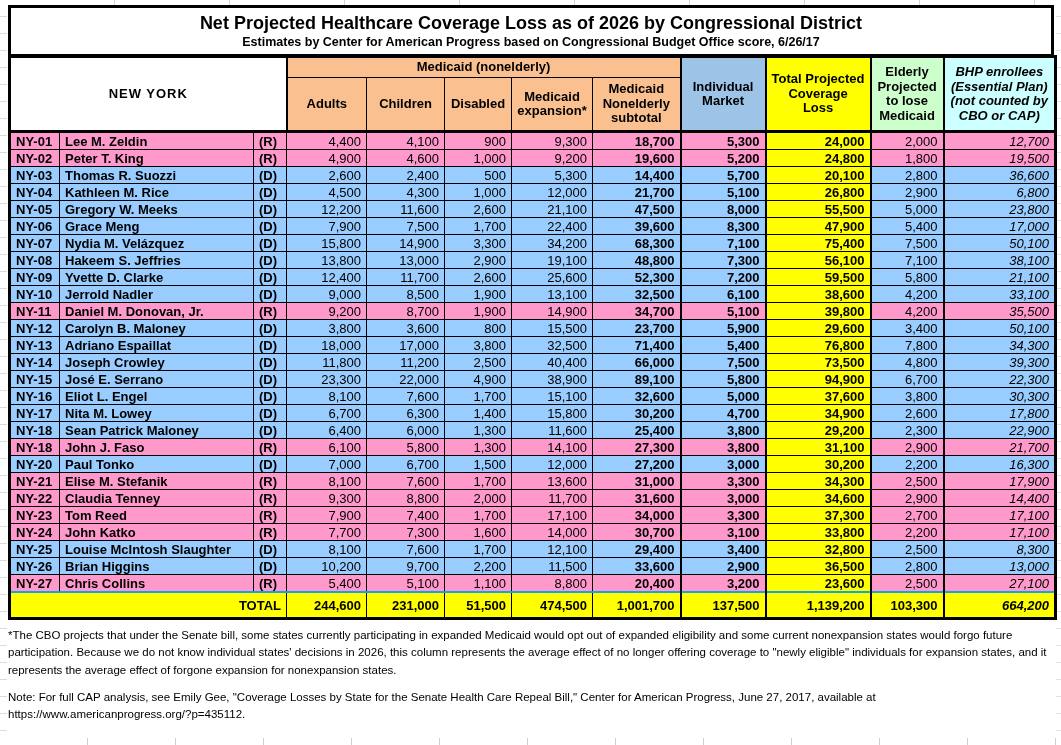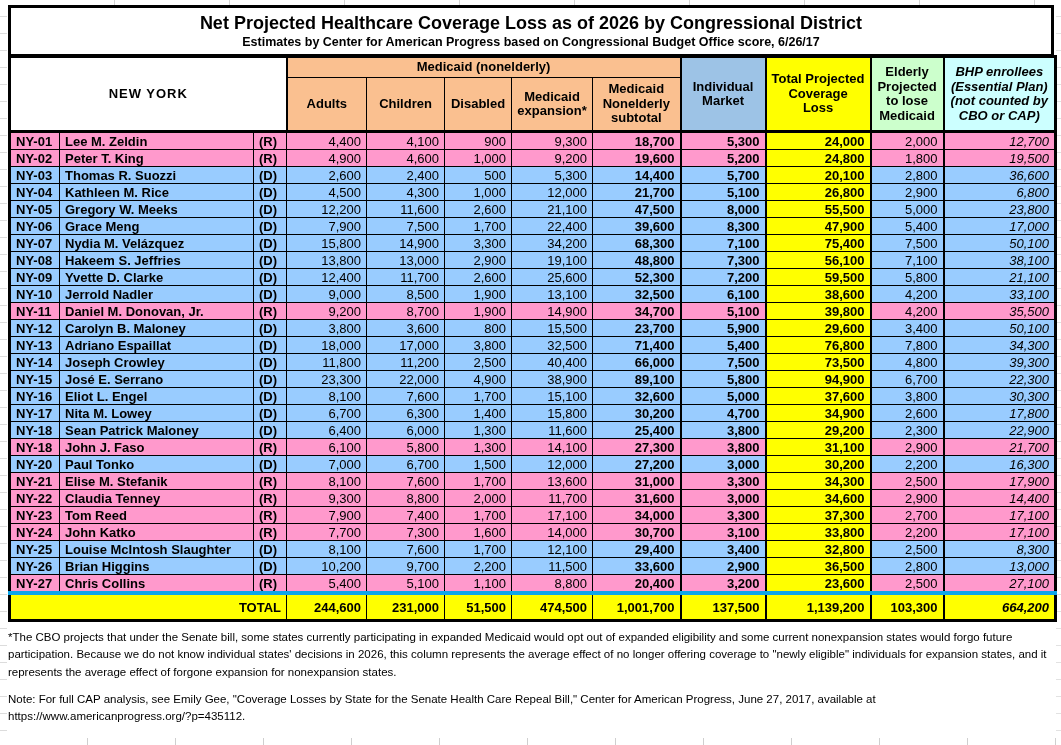--- a/index.html
+++ b/index.html
@@ -29,21 +29,21 @@
 
   .state{font-size:33px;letter-spacing:1px;background:#fff;}
   .medgroup{background:var(--peach);height:19px;}
   .h-med{background:var(--peach);height:52px;}
   .h-indiv{background:var(--mktblue);}
   .h-total{background:var(--yellow);}
   .h-elderly{background:var(--green);}
   .h-bhp{background:var(--cyan);font-style:italic;font-weight:normal;font-size:12.5px;margin-top:25px;}
 
   thead{border-bottom:3px solid #000;}
-  tfoot{border-top:4px solid #0ea5e9;}
+  tfoot{border-top:2px solid #0ea5e9;}
 
   .grid td{font-size:13px;height:16px;}
   tr.rep td{background:var(--pink);}
   tr.dem td{background:var(--dblue);}
   .c-code{font-weight:bold;text-align:left;padding-left:4px;}
   .c-name{font-weight:bold;text-align:left;}
   .c-party{font-weight:bold;text-align:left;padding:0 2px;}
   .num{text-align:right;}
   .bld{font-weight:bold;}
   .ital{font-style:italic;}

